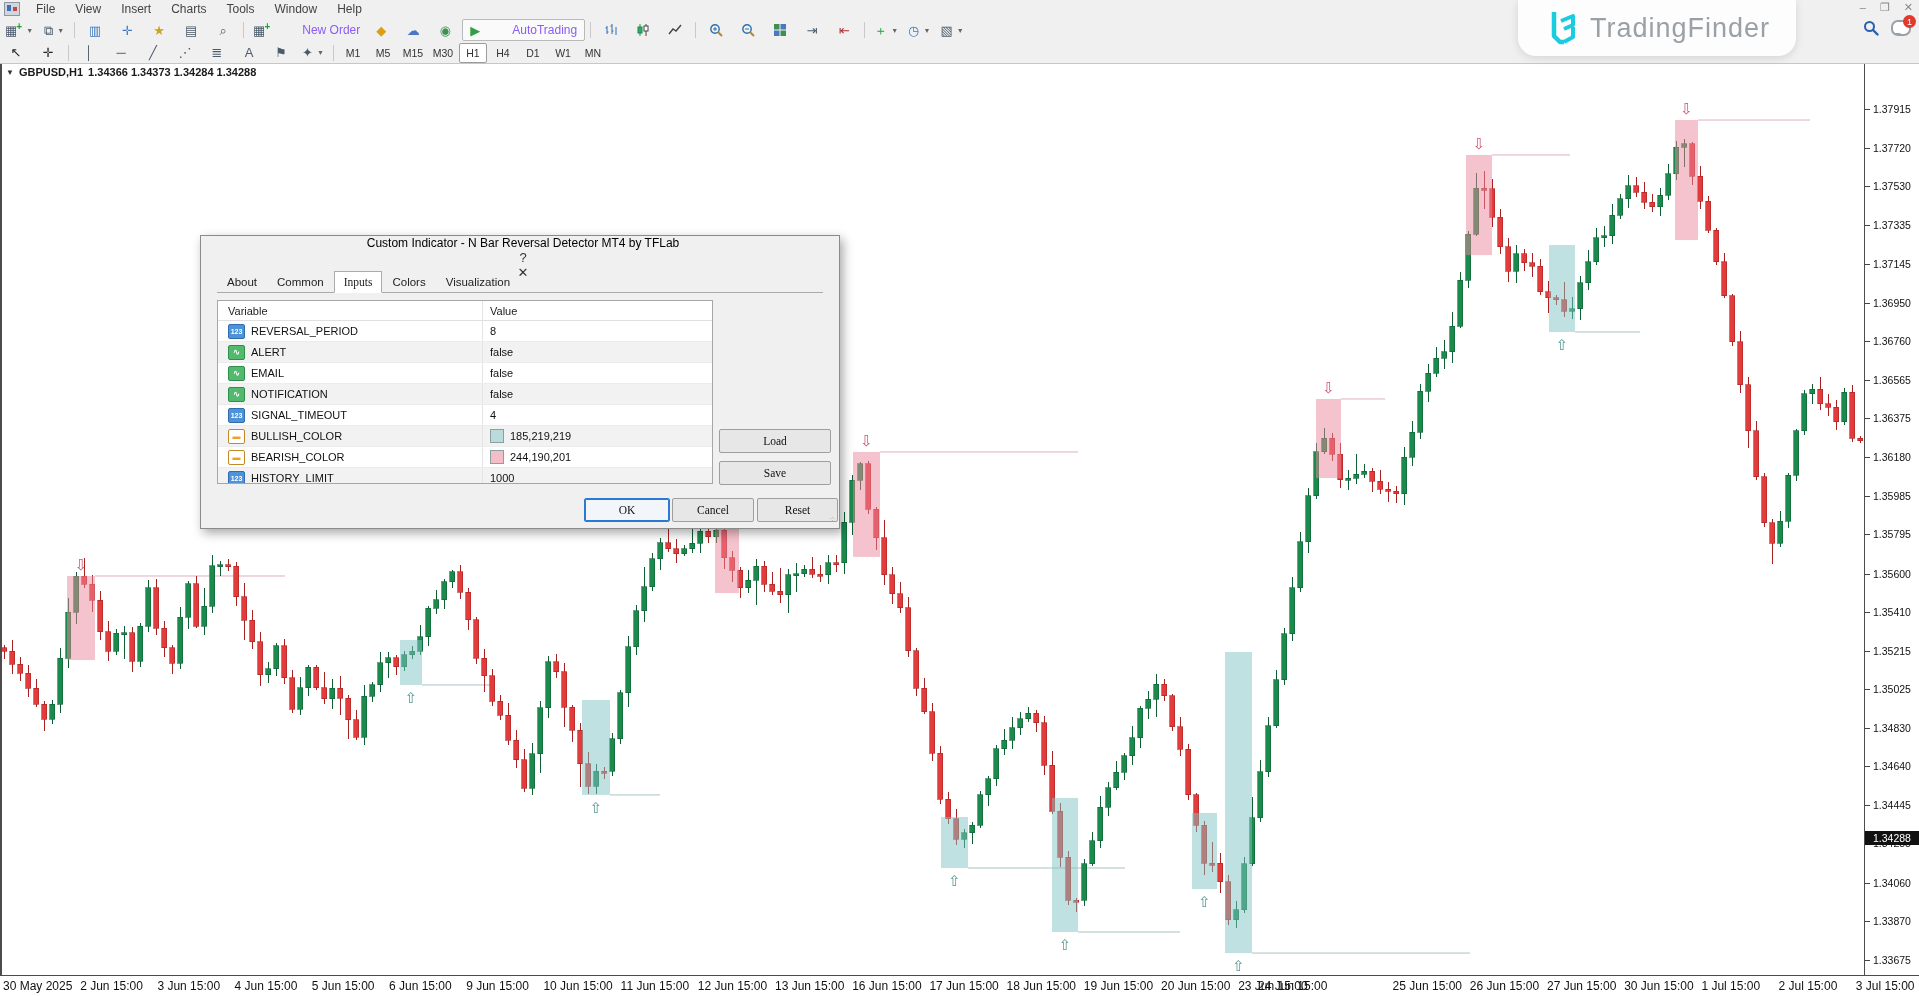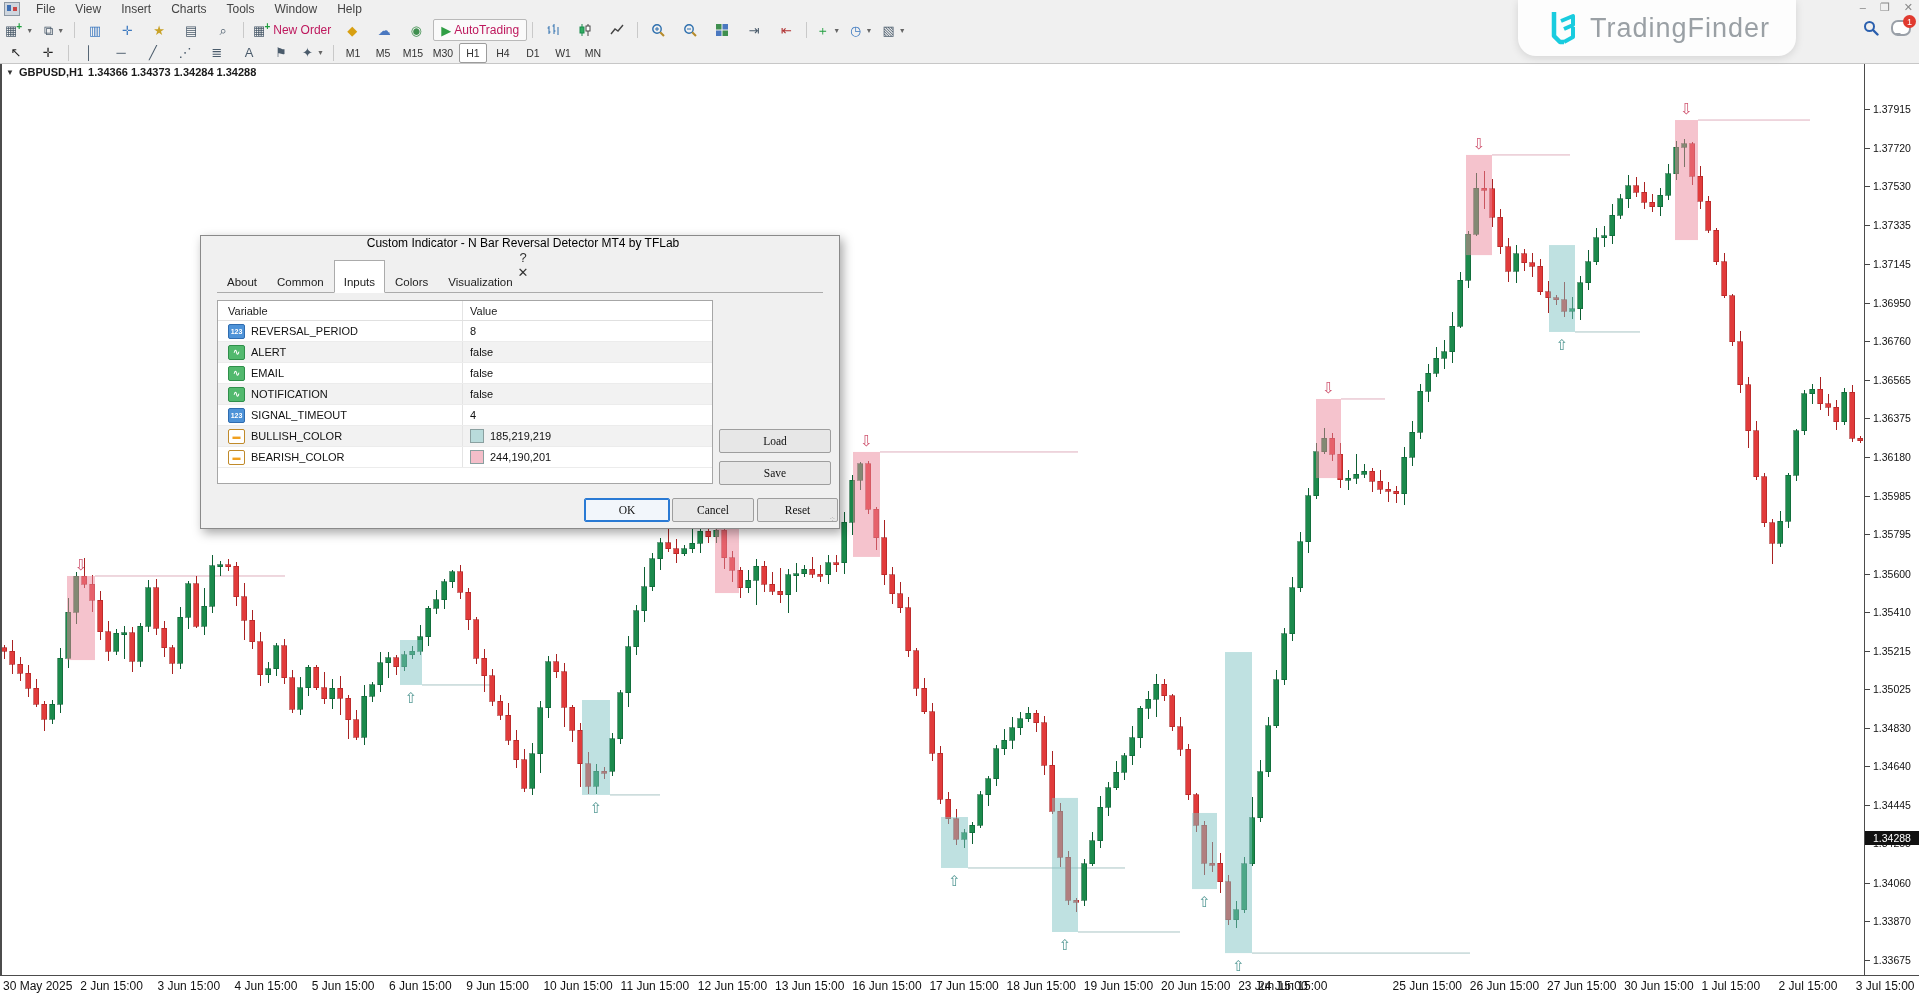--- a/index.html
+++ b/index.html
@@ -18,21 +18,21 @@
   #toolbar-main{position:absolute;left:0;top:18px;width:100%;height:24px;background:#f0f0f0;
     display:flex;align-items:center;z-index:40;border-bottom:1px solid #e3e3e3;}
   #toolbar-draw{position:absolute;left:0;top:42px;width:100%;height:21px;background:#f0f0f0;
     display:flex;align-items:center;z-index:40;border-bottom:1px solid #c7c7c7;}
   .tbtn{height:20px;min-width:22px;display:inline-flex;align-items:center;justify-content:center;
     margin:0 1px;padding:0 3px;border:1px solid transparent;border-radius:2px;color:#4a5b6b;
     font-size:13px;line-height:1;cursor:default;gap:3px;white-space:nowrap;}
   .tbtn .glyph{pointer-events:none;}
   .tbtn .accent{color:#1f9e3e;font-weight:bold;font-size:10px;margin-left:-4px;margin-top:-7px;}
   .tbtn .caret{font-size:7px;color:#666;margin-left:1px;}
-  .tbtn .lbl{font-size:12px;color:#be185d;}
+  .tbtn .lbl{font-size:12px;color:#8b5cf6;margin-left:29px;}
   .tbtn.boxed{border:1px solid #b9b9b9;background:#fafafa;padding:0 7px;}
   .tsep{width:1px;height:16px;background:#c9c9c9;margin:0 4px;flex:none;}
   .tf-btn{height:18px;min-width:26px;display:inline-flex;align-items:center;justify-content:center;
     font-size:10.5px;color:#333;margin:0 1px;border:1px solid transparent;border-radius:2px;cursor:default;}
   .tf-btn.active{background:#fff;border-color:#9c9c9c;}
   
   .frameline{position:absolute;background:#4c4c4c;z-index:12;pointer-events:none;}
   #chart-svg{position:absolute;left:0;top:0;z-index:5;}
   #ohlc{position:absolute;left:6px;top:66px;z-index:13;font-size:11px;font-weight:bold;color:#1a1a1a;
     display:flex;align-items:center;gap:5px;}
@@ -57,28 +57,28 @@
     border-radius:50%;display:flex;align-items:center;justify-content:center;}
   
   #dialog{position:absolute;left:200px;top:235px;width:638px;height:292px;background:#f0f0f0;
     border:1px solid #8a8a8a;box-shadow:3px 4px 10px rgba(0,0,0,.35);z-index:30;font-size:12px;color:#111;}
   #dlg-titlebar{height:27px;display:flex;align-items:center;padding:0 10px 0 16px;flex-direction:column;}
   #dlg-title{flex:1;font-size:12px;color:#000;}
   .dlg-sysbtn{width:30px;text-align:center;color:#333;font-size:13px;cursor:default;}
   #dlg-tabs{display:flex;align-items:flex-end;height:22px;margin:8px 0 0 16px;position:relative;}
   #dlg-tabs::after{content:"";position:absolute;left:0;right:16px;bottom:0;height:1px;background:#ababab;}
   .dlg-tab{padding:3px 9px 4px 9px;font-size:11.5px;color:#222;border:1px solid transparent;position:relative;z-index:1;cursor:default;}
-  .dlg-tab.active{background:#fff;border-color:#ababab;border-bottom-color:#fff;top:0;padding-top:15px;}
+  .dlg-tab.active{background:#fff;border-color:#ababab;border-bottom-color:#fff;top:0;padding-top:4px;font-family:Liberation Serif, serif;}
   #dlg-table{position:absolute;left:16px;top:64px;width:494px;height:182px;background:#fff;
     border:1px solid #a6a6a6;overflow:hidden;}
   .dt-row{display:flex;height:20px;align-items:center;font-size:11px;border-bottom:1px solid #ececec;}
   .dt-row.zebra{background:#f2f2f2;}
   .dt-row.header{font-size:11px;color:#222;border-bottom:1px solid #e0e0e0;background:#fff;height:19px;}
   .dt-c1{width:244px;display:flex;align-items:center;padding-left:10px;box-sizing:border-box;flex:none;}
-  .dt-c2{flex:1;display:flex;align-items:center;padding-left:7px;border-left:1px solid #e4e4e4;height:100%;box-sizing:border-box;}
+  .dt-c2{flex:1;display:flex;align-items:center;padding-left:7px;border-left:1px solid #e4e4e4;height:100%;box-sizing:border-box;margin-left:20px;}
   .ic{width:15px;height:13px;border-radius:2px;display:inline-flex;align-items:center;justify-content:center;
     font-size:7px;color:#fff;margin-right:6px;flex:none;font-weight:bold;}
   .ic.number{background:#4e93d8;border:1px solid #2f6cb0;}
   .ic.bool{background:#52b96e;border:1px solid #2f8f4a;font-size:9px;}
   .ic.color{background:#fff;border:1px solid #c08a2a;color:#f0a020;font-size:8px;}
   .swatch{width:12px;height:12px;border:1px solid #8aa0a0;margin-right:6px;flex:none;}
   .dlg-btn{position:absolute;height:22px;background:#e7e7e7;border:1px solid #9e9e9e;border-radius:2px;
     font-size:11.5px;color:#111;display:flex;align-items:center;justify-content:center;cursor:default;font-family:Liberation Serif, serif;}
   #btn-load{left:518px;top:193px;width:110px;}
   #btn-save{left:518px;top:225px;width:110px;}
@@ -935,20 +935,29 @@
       <div class="dt-row">
         <div class="dt-c1">
           <span class="ic color">▬</span>
           <span>BEARISH_COLOR</span>
         </div>
         <div class="dt-c2">
           <span class="swatch" style="background:#f4bec9"></span>
           <span>244,190,201</span>
         </div>
       </div>
+      <div class="dt-row zebra">
+        <div class="dt-c1">
+          <span class="ic number">123</span>
+          <span>HISTORY_LIMIT</span>
+        </div>
+        <div class="dt-c2">
+          <span>1000</span>
+        </div>
+      </div>
     </div>
   <div class="dlg-btn" id="btn-load">Load</div>
   <div class="dlg-btn" id="btn-save">Save</div>
   <div class="dlg-btn" id="btn-ok">OK</div>
   <div class="dlg-btn" id="btn-cancel">Cancel</div>
   <div class="dlg-btn" id="btn-reset">Reset</div>
   <div id="dlg-grip">⁘</div>
 </div>
 
 </body></html>

